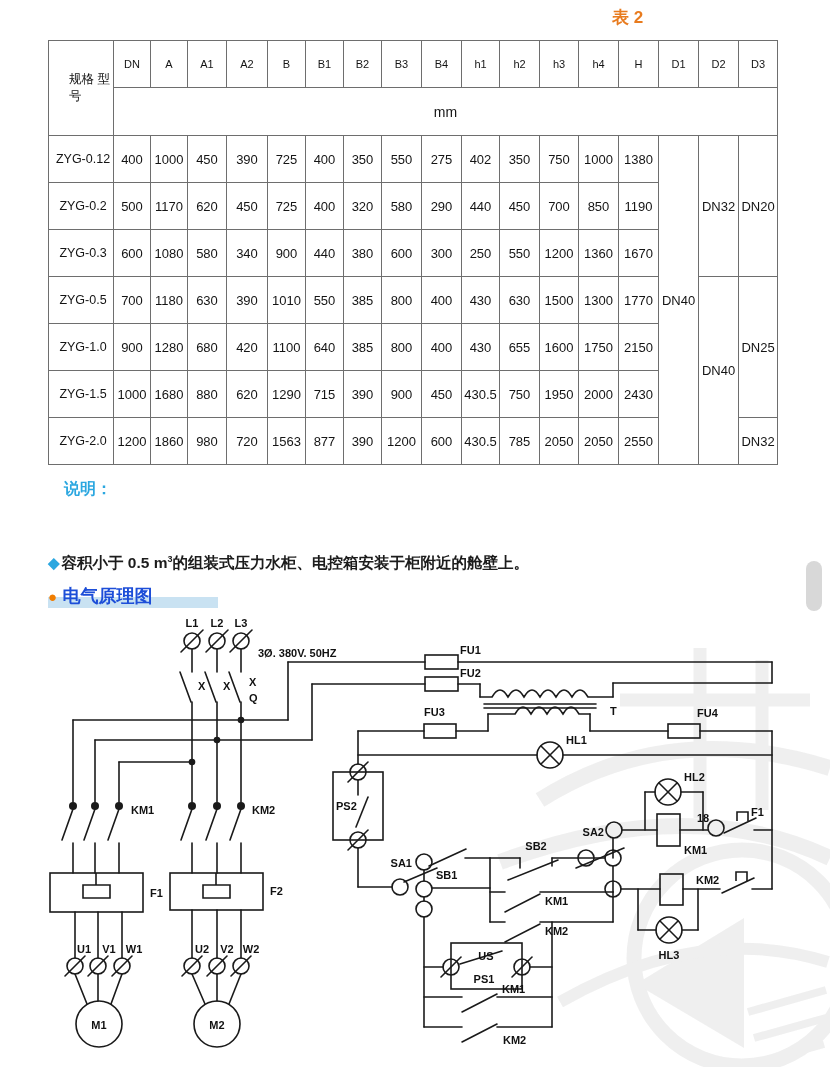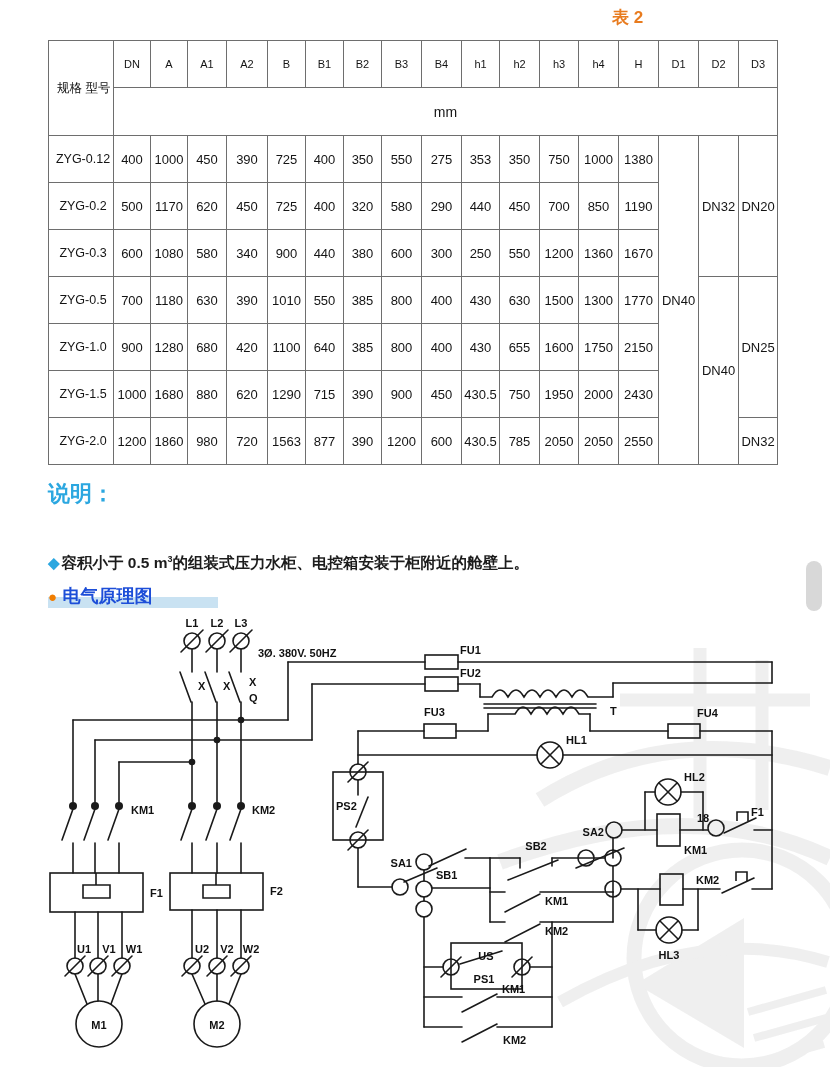--- a/index.html
+++ b/index.html
@@ -4,25 +4,25 @@
 <style>
   html,body{margin:0;padding:0;background:#fff;}
   .page{position:relative;width:830px;height:1067px;background:#ffffff;
         font-family:"Liberation Sans",sans-serif;overflow:hidden;color:#141414;}
   .caption{position:absolute;left:612px;top:6px;font-size:17px;font-weight:bold;color:#e87b1e;}
   table.spec{border-collapse:collapse;table-layout:fixed;position:absolute;left:48px;top:40px;width:729px;
         border:1px solid #5a5a5a;}
   table.spec th,table.spec td{border:1px solid #6e6e6e;font-size:13px;color:#141414;text-align:center;
         padding:0;font-weight:normal;overflow:hidden;}
   table.spec th.colh{height:46px;font-size:11px;}
-  table.spec th.corner{font-size:12.5px;text-align:left;padding-left:8px;}
+  table.spec th.corner{font-size:12.5px;text-align:left;padding-left:20px;}
   table.spec th.unit{height:47px;font-size:14px;}
   table.spec tbody td{height:46px;}
   table.spec td.model{text-align:center;padding-left:4px;font-size:12.5px;}
-  .notes-heading{position:absolute;left:48px;top:479px;font-size:22px;font-weight:bold;color:#2ba7e0;}
+  .notes-heading{position:absolute;left:64px;top:479px;font-size:16px;font-weight:bold;color:#2ba7e0;}
   .note{position:absolute;left:48px;width:716px;font-size:15.5px;font-weight:600;line-height:1.42;
         padding-left:18px;text-indent:-18px;color:#1c1c1c;}
   .note .diamond{color:#2ba7e0;font-size:15px;margin-right:2px;}
   .note sup{font-size:9px;}
   .note1{top:501px;}
   .note2{top:552px;}
   .section-heading{position:absolute;left:48px;top:584px;height:24px;}
   .section-heading .bar{position:absolute;left:0;top:13px;width:170px;height:11px;background:#c9e2f2;z-index:0;}
   .section-heading .orange-bullet{position:relative;z-index:1;color:#f07d00;font-size:15px;margin-right:1px;}
   .section-heading .section-title{position:relative;z-index:1;color:#1d4ed8;font-size:18px;font-weight:bold;}
@@ -91,21 +91,21 @@
           <td class="model">ZYG-0.12</td>
           <td>400</td>
           <td>1000</td>
           <td>450</td>
           <td>390</td>
           <td>725</td>
           <td>400</td>
           <td>350</td>
           <td>550</td>
           <td>275</td>
-          <td>353</td>
+          <td>402</td>
           <td>350</td>
           <td>750</td>
           <td>1000</td>
           <td>1380</td>
           <td rowspan="7">DN40</td>
           <td rowspan="3">DN32</td>
           <td rowspan="3">DN20</td>
         </tr>
         <tr>
           <td class="model">ZYG-0.2</td>

